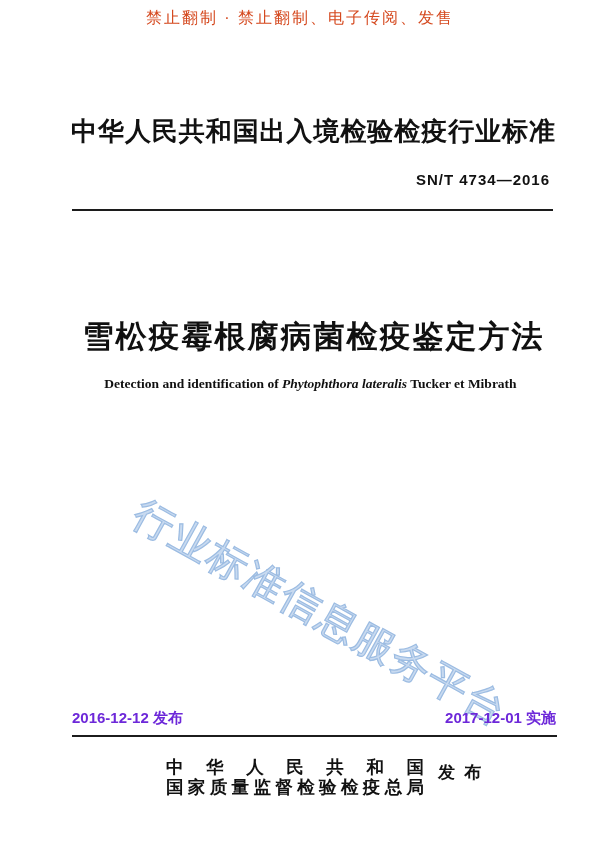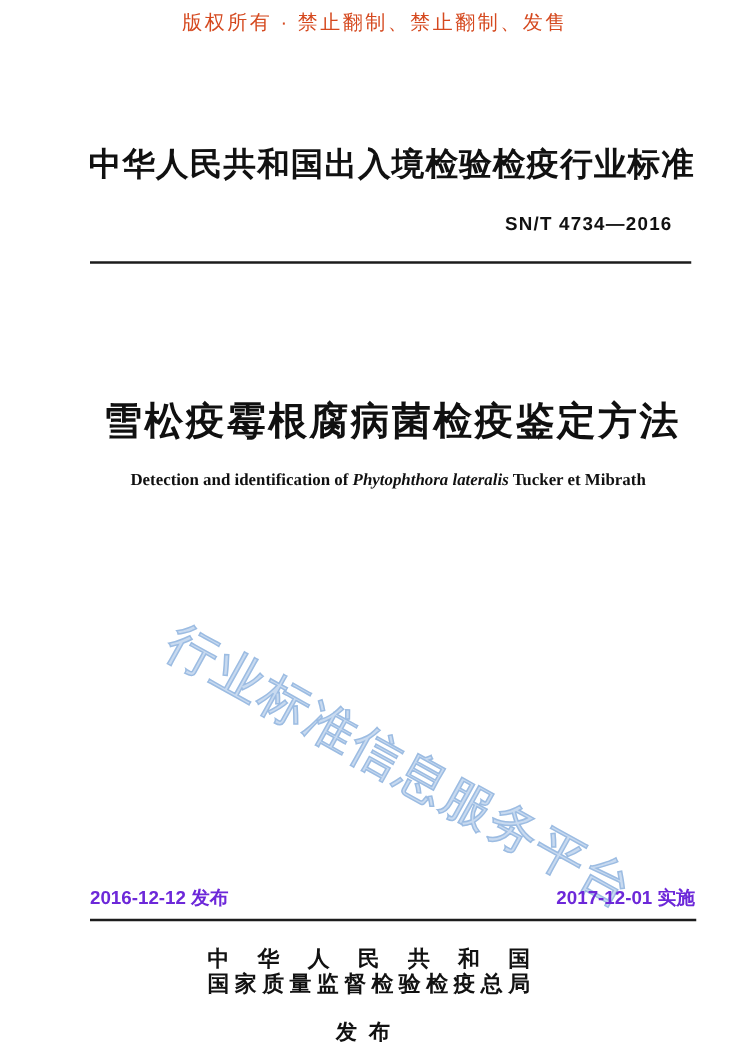--- a/index.html
+++ b/index.html
@@ -39,21 +39,21 @@
     width: 484px;
     font-size: 26px;
     font-weight: bold;
     white-space: nowrap;
     text-align: justify;
     text-align-last: justify;
     color: #111;
   }
   .std-number {
     position: absolute;
-    top: 171px; right: 62px;
+    top: 171px; right: 50px;
     font-size: 15px;
     font-weight: bold;
     letter-spacing: 1px;
     color: #111;
     text-align: center;
   }
   .rule {
     position: absolute;
     height: 2px;
     background: #1c1c1c;
@@ -100,23 +100,21 @@
     display: flex;
     justify-content: space-between;
     font-size: 15px;
     font-weight: bold;
     color: #6d28d9;
   }
   .publisher {
     position: absolute;
     top: 758px; left: 166px;
     display: flex;
-    align-items: center;
     gap: 14px;
-    flex-direction: column;
   }
   .pub-lines { width: 258px; }
   .pub-line {
     font-family: "Liberation Serif", serif;
     font-size: 17.5px;
     font-weight: bold;
     line-height: 1.12;
     white-space: nowrap;
     text-align: justify;
     text-align-last: justify;
@@ -130,21 +128,21 @@
     margin-top: 3px;
     white-space: nowrap;
     color: #111;
   }
 </style>
 </head>
 <body>
 
 <div class="page">
 
-  <div class="notice">版权所有 · 禁止翻制、禁止翻制、发售</div>
+  <div class="notice">禁止翻制 · 禁止翻制、电子传阅、发售</div>
 
 
   <div class="category">中华人民共和国出入境检验检疫行业标准</div>
 
   <div class="std-number">SN/T 4734—2016</div>
 
   <div class="rule rule-top"></div>
 
   <div class="title-cn">雪松疫霉根腐病菌检疫鉴定方法</div>
 

